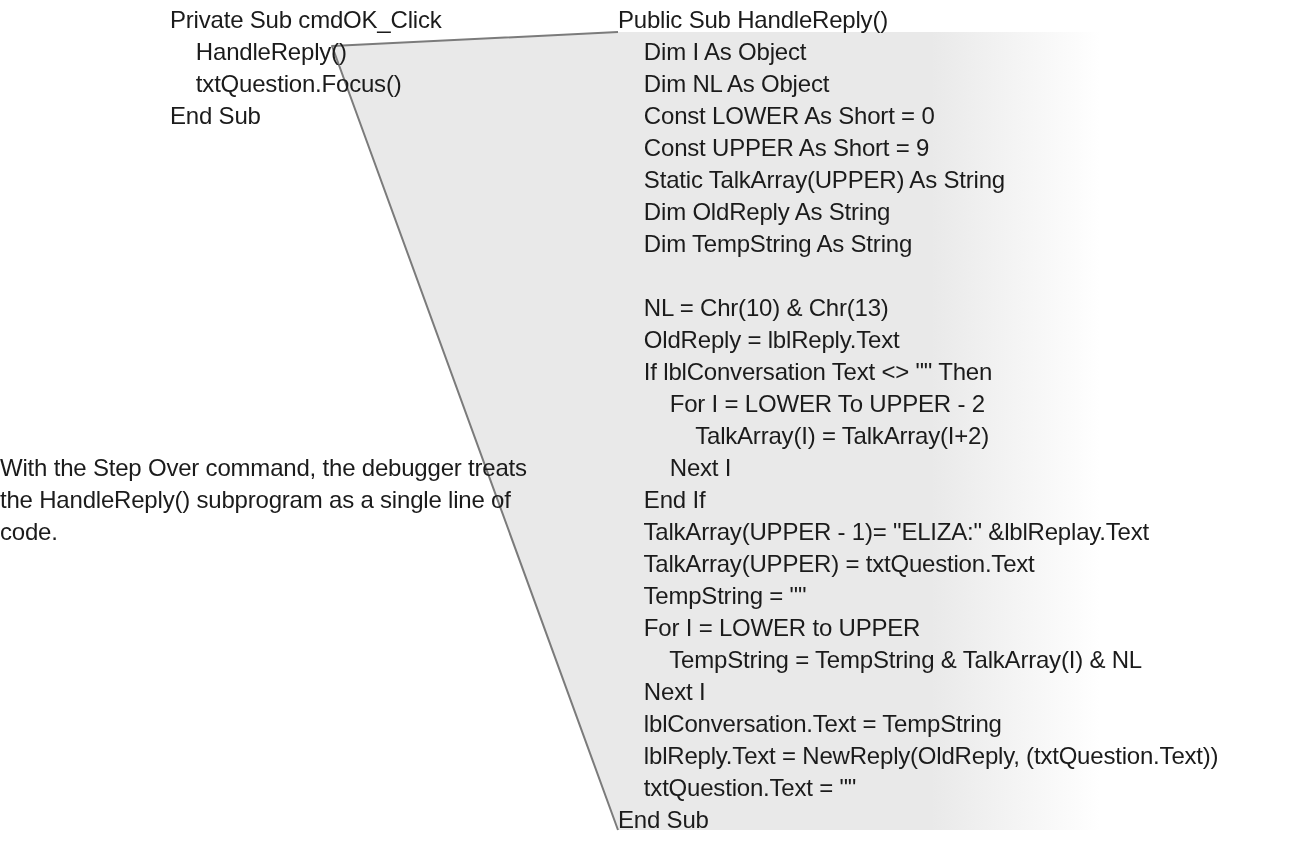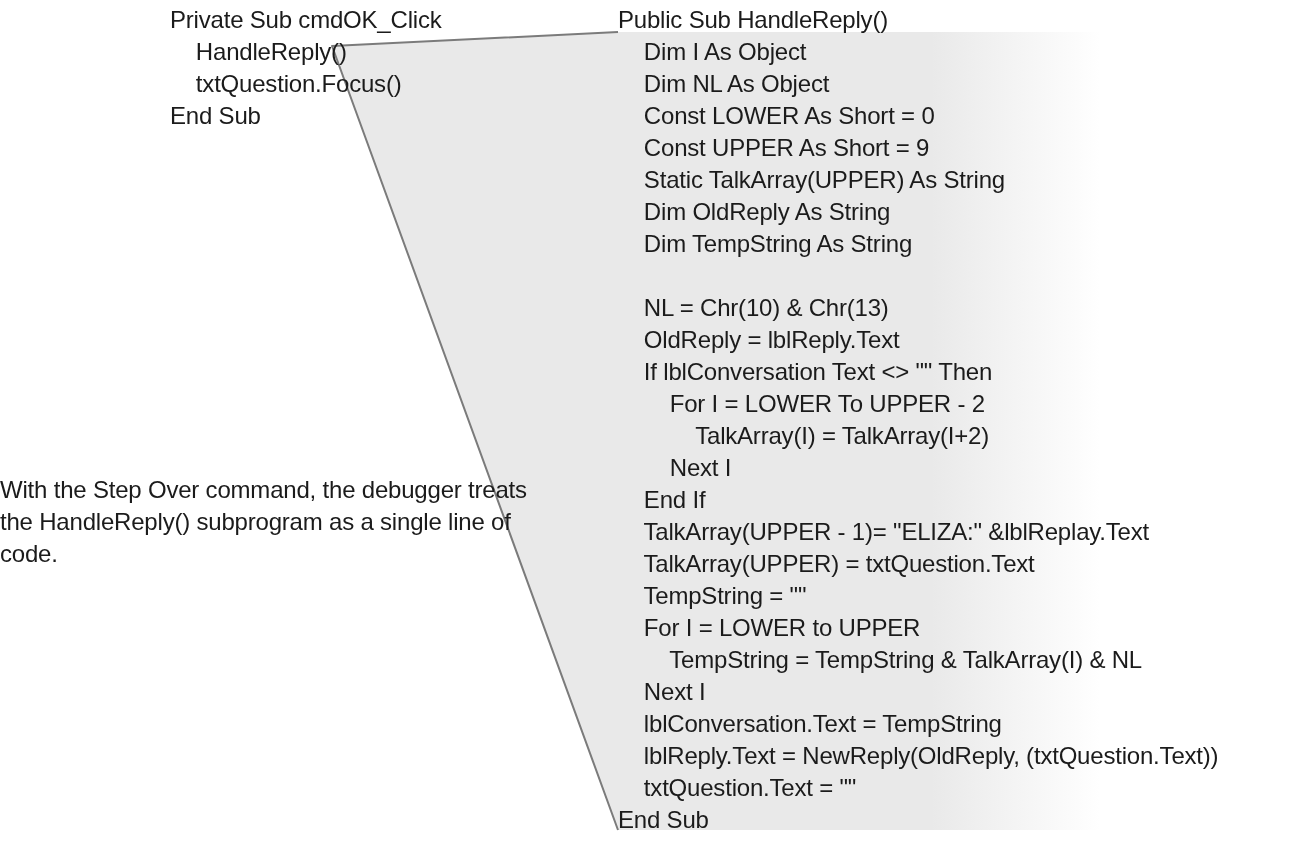--- a/index.html
+++ b/index.html
@@ -41,21 +41,21 @@
     width: 470px;
   }
   .right-code {
     left: 618px;
     top: 4px;
     width: 700px;
   }
   .explain {
     position: absolute;
     left: 0px;
-    top: 474px;
+    top: 452px;
     width: 560px;
     font-size: 24px;
     line-height: 32px;
     white-space: normal;
     color: #1b1b1b;
   }
   .explain p {
     margin: 0 0 28px 0;
   }
 </style>

